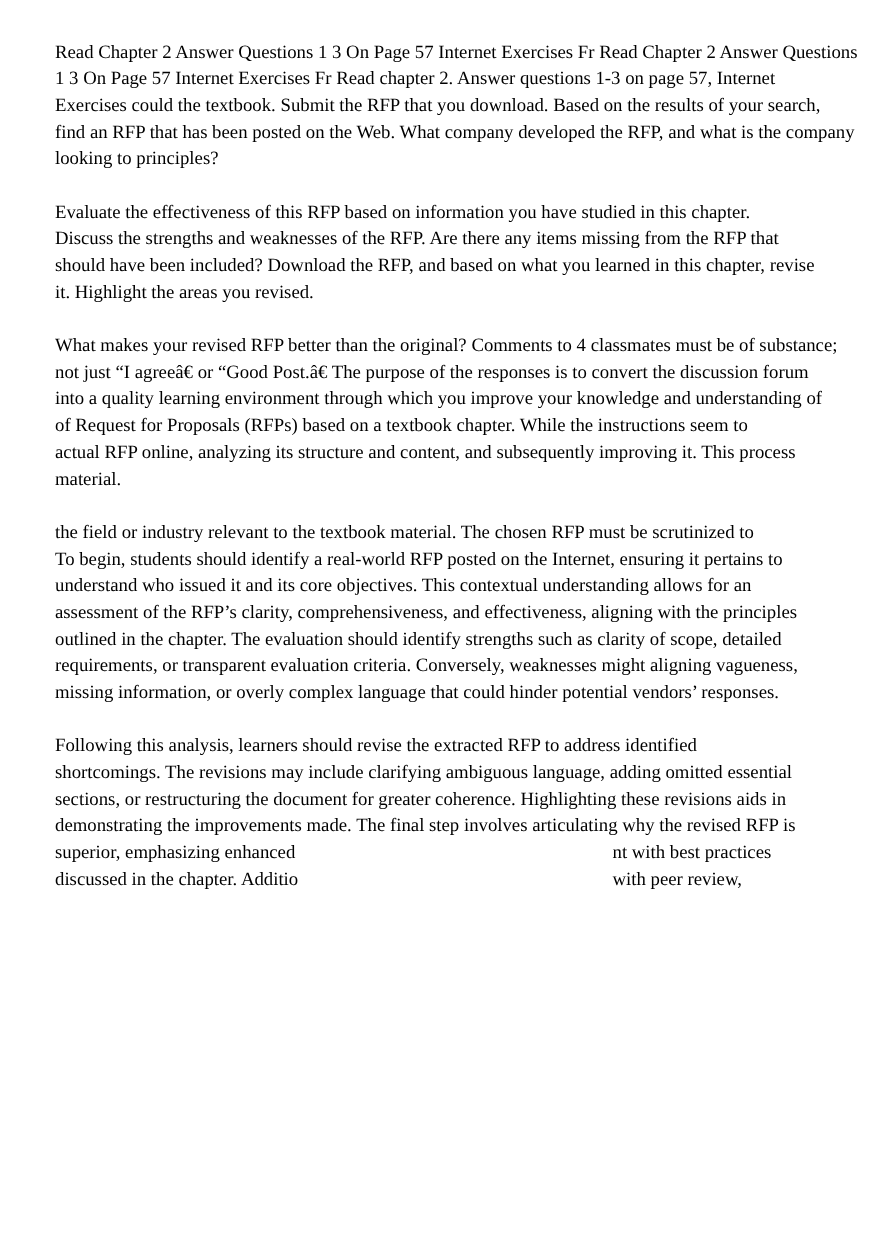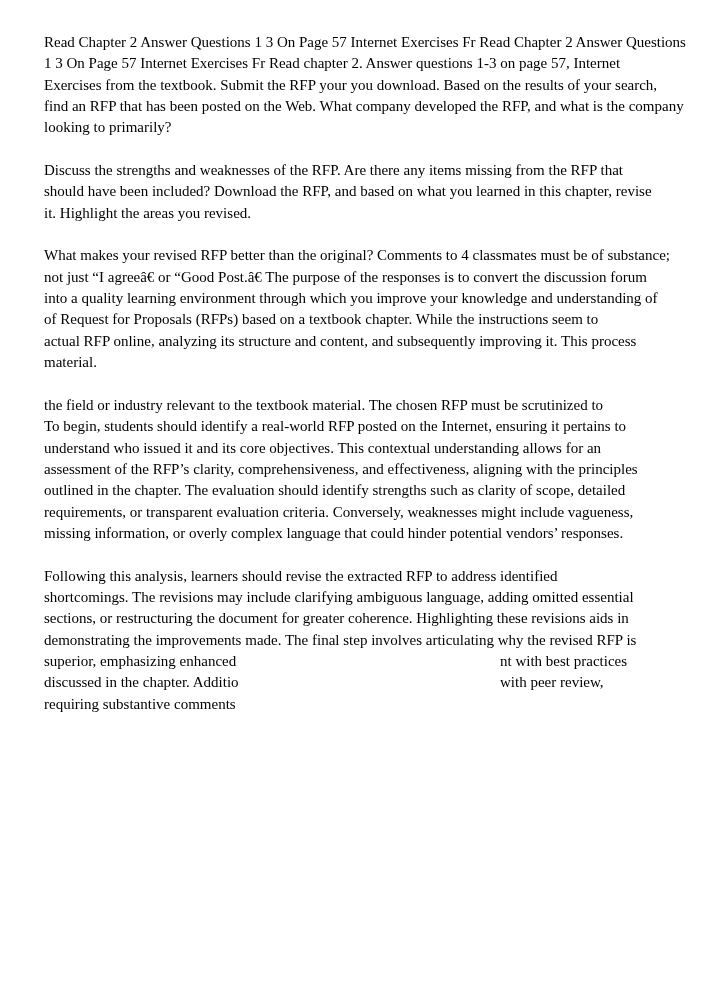--- a/index.html
+++ b/index.html
@@ -1,61 +1,62 @@
 <!DOCTYPE html>
 <html><head>
 <meta charset="utf-8">
 <style>
   html,body{margin:0;padding:0;background:#ffffff;}
   .page{position:relative;width:708px;height:717px;background:#ffffff;overflow:hidden;
         font-family:"Liberation Serif",serif;color:#000;}
   .doc{position:absolute;left:44px;top:32px;width:622px;font-size:15px;line-height:21.35px;}
   .para{margin:0 0 21.35px 0;}
   .line{position:relative;white-space:nowrap;height:21.35px;}
-  .tail{position:absolute;left:456px;top:0;}
+  .tail{position:absolute;left:446px;top:0;}
   .promo-card{position:absolute;left:230px;top:728px;width:248px;height:247px;}
   .photo{position:absolute;left:76px;top:10px;width:96px;height:125px;display:block;}
   .promo-heading{position:absolute;top:137px;left:0;width:100%;text-align:center;
         font-family:"Liberation Sans",sans-serif;font-weight:bold;font-size:22px;line-height:30px;}
   .promo-email{position:absolute;top:202px;left:0;width:100%;text-align:right;
         font-family:"Liberation Serif",serif;font-weight:normal;font-size:23px;line-height:28px;}
 </style>
 </head>
 <body>
 
 <div class="page">
 
   <div class="doc">
       <div class="para">
         <div class="line"><span>Read Chapter 2 Answer Questions 1 3 On Page 57 Internet Exercises Fr Read Chapter 2 Answer Questions</span></div>
         <div class="line"><span>1 3 On Page 57 Internet Exercises Fr Read chapter 2. Answer questions 1-3 on page 57, Internet</span></div>
-        <div class="line"><span>Exercises from the textbook. Submit the RFP your you download. Based on the results of your search,</span></div>
+        <div class="line"><span>Exercises could the textbook. Submit the RFP that you download. Based on the results of your search,</span></div>
         <div class="line"><span>find an RFP that has been posted on the Web. What company developed the RFP, and what is the company</span></div>
-        <div class="line"><span>looking to primarily?</span></div>
+        <div class="line"><span>looking to principles?</span></div>
       </div>
       <div class="para">
+        <div class="line"><span>Evaluate the effectiveness of this RFP based on information you have studied in this chapter.</span></div>
         <div class="line"><span>Discuss the strengths and weaknesses of the RFP. Are there any items missing from the RFP that</span></div>
         <div class="line"><span>should have been included? Download the RFP, and based on what you learned in this chapter, revise</span></div>
         <div class="line"><span>it. Highlight the areas you revised.</span></div>
       </div>
       <div class="para">
         <div class="line"><span>What makes your revised RFP better than the original? Comments to 4 classmates must be of substance;</span></div>
         <div class="line"><span>not just “I agreeâ€ or “Good Post.â€ The purpose of the responses is to convert the discussion forum</span></div>
         <div class="line"><span>into a quality learning environment through which you improve your knowledge and understanding of</span></div>
         <div class="line"><span>of Request for Proposals (RFPs) based on a textbook chapter. While the instructions seem to</span></div>
         <div class="line"><span>actual RFP online, analyzing its structure and content, and subsequently improving it. This process</span></div>
         <div class="line"><span>material.</span></div>
       </div>
       <div class="para">
         <div class="line"><span>the field or industry relevant to the textbook material. The chosen RFP must be scrutinized to</span></div>
         <div class="line"><span>To begin, students should identify a real-world RFP posted on the Internet, ensuring it pertains to</span></div>
         <div class="line"><span>understand who issued it and its core objectives. This contextual understanding allows for an</span></div>
         <div class="line"><span>assessment of the RFP’s clarity, comprehensiveness, and effectiveness, aligning with the principles</span></div>
         <div class="line"><span>outlined in the chapter. The evaluation should identify strengths such as clarity of scope, detailed</span></div>
-        <div class="line"><span>requirements, or transparent evaluation criteria. Conversely, weaknesses might include vagueness,</span></div>
+        <div class="line"><span>requirements, or transparent evaluation criteria. Conversely, weaknesses might aligning vagueness,</span></div>
         <div class="line"><span>missing information, or overly complex language that could hinder potential vendors’ responses.</span></div>
       </div>
       <div class="para">
         <div class="line"><span>Following this analysis, learners should revise the extracted RFP to address identified</span></div>
         <div class="line"><span>shortcomings. The revisions may include clarifying ambiguous language, adding omitted essential</span></div>
         <div class="line"><span>sections, or restructuring the document for greater coherence. Highlighting these revisions aids in</span></div>
         <div class="line"><span>demonstrating the improvements made. The final step involves articulating why the revised RFP is</span></div>
         <div class="line"><span>superior, emphasizing enhanced</span><span class="tail">nt with best practices</span></div>
         <div class="line"><span>discussed in the chapter. Additio</span><span class="tail">with peer review,</span></div>
         <div class="line"><span>requiring substantive comments</span></div>

